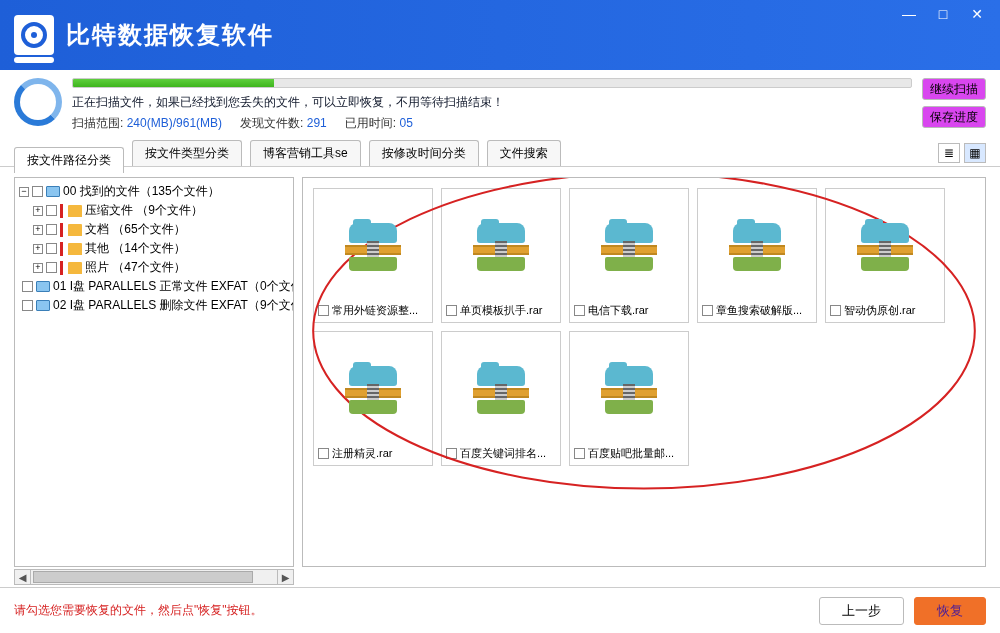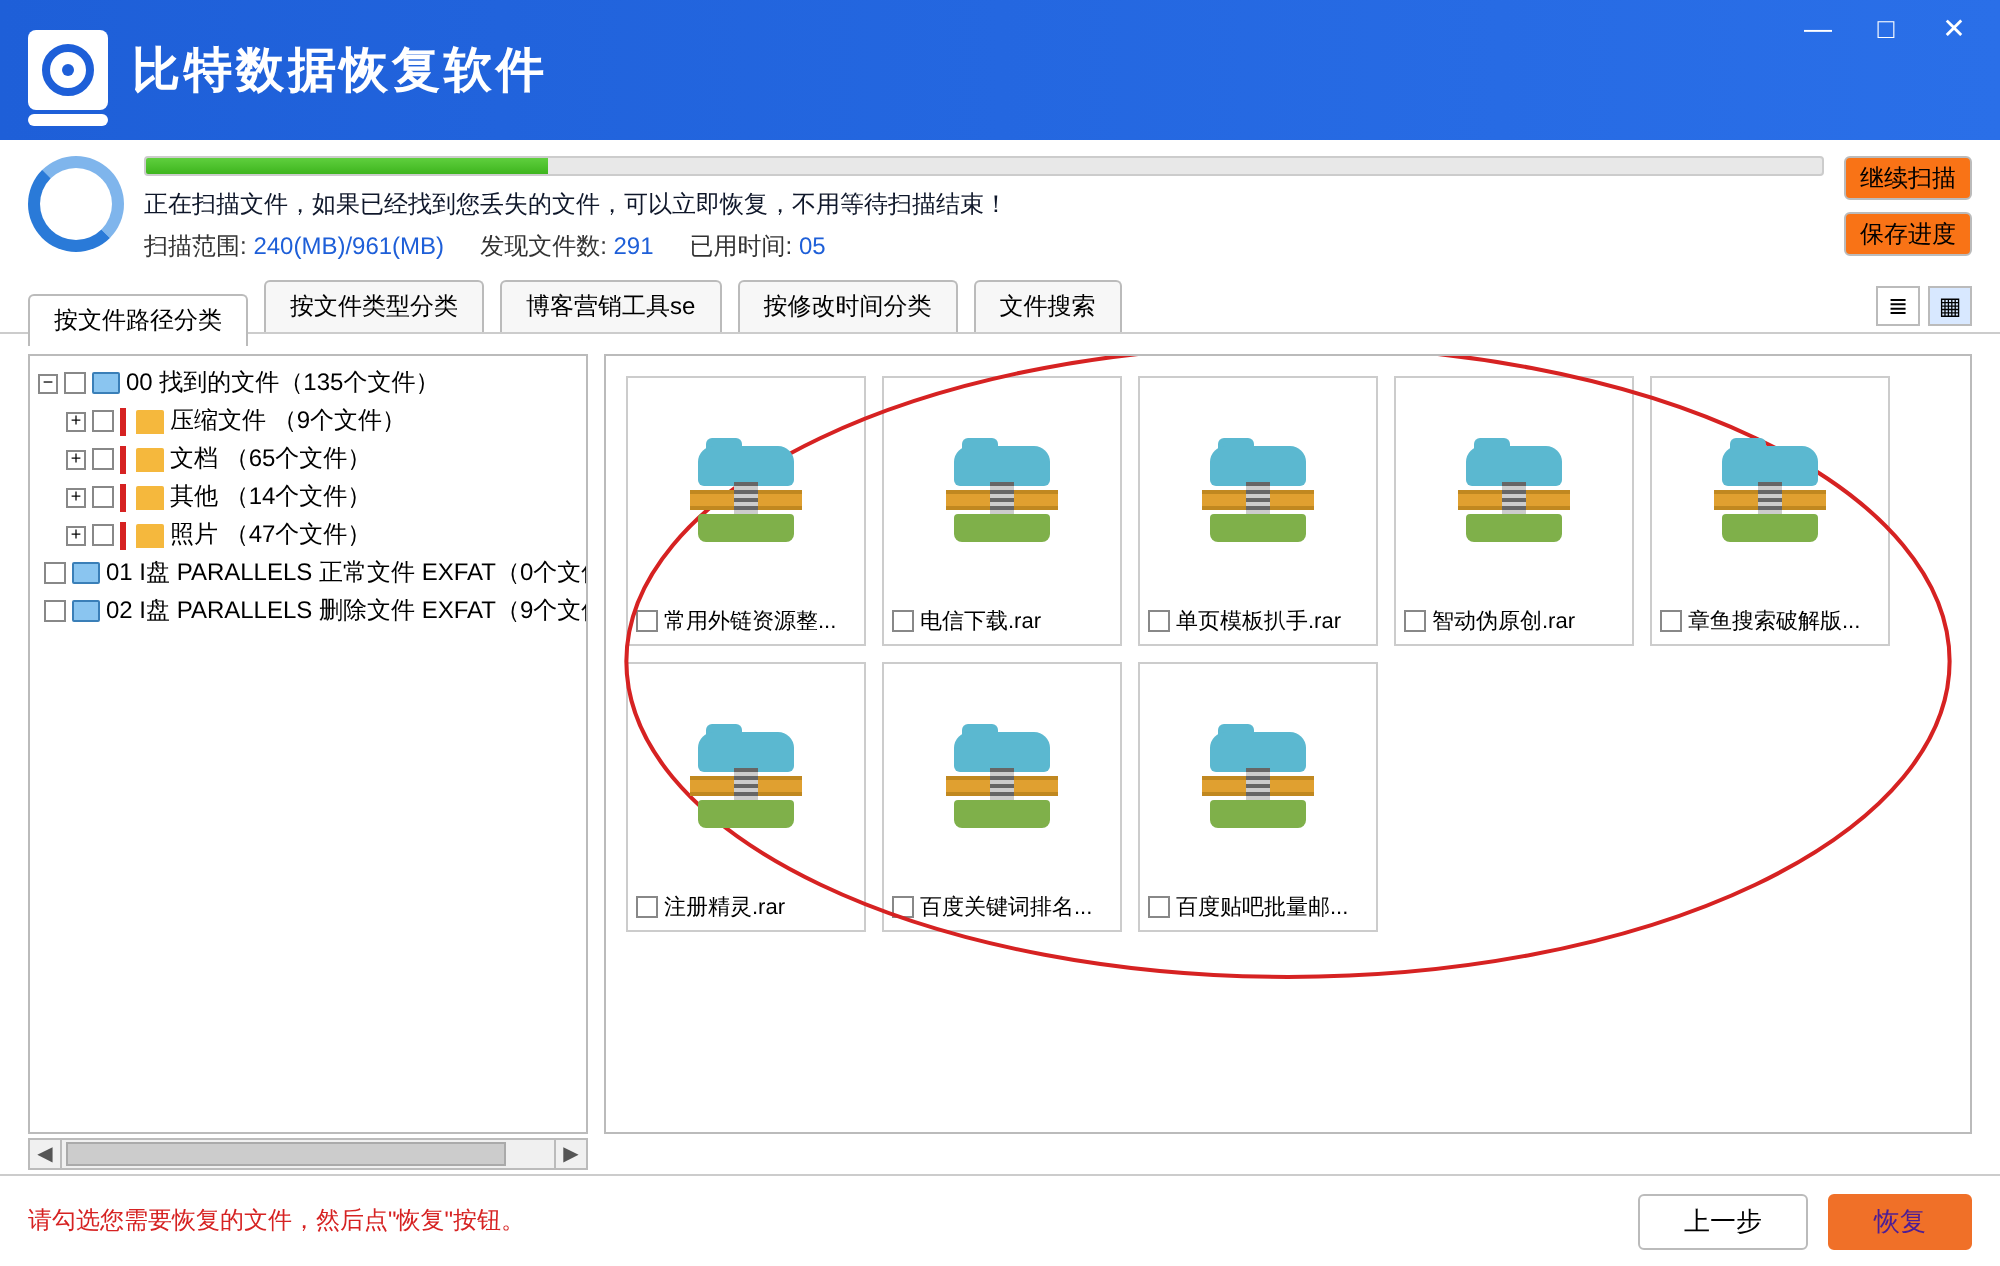--- a/index.html
+++ b/index.html
@@ -48,21 +48,21 @@
     width:48px;height:48px;border:6px solid #2a7ad8;border-top-color:#7fb5ec;border-right-color:#7fb5ec;border-radius:50%;flex-shrink:0;
   }
   .progress-wrap { flex:1; }
   .progress-bar { height:10px; background:#e8e8e8; border:1px solid #ccc; border-radius:2px; position:relative; overflow:hidden;}
   .progress-fill { height:100%; background: linear-gradient(to bottom,#5fcf3e,#3eb51e); width:24%;}
   .hint { color:#0f172a; margin-top:6px;}
   .stats { color:#333; margin-top:4px; display:flex; gap:18px;}
   .stats span.v { color:#1e5fd8;}
   .side-btns { display:flex; flex-direction:column; gap:6px; flex-shrink:0;}
   .side-btns button {
-    width:64px; height:22px; background:#f97316; border:1px solid #bbb; border-radius:3px; font-size:12px; cursor:pointer;
+    width:64px; height:22px; background:#d946ef; border:1px solid #bbb; border-radius:3px; font-size:12px; cursor:pointer;
   }
 
   .tabs-row { display:flex; padding: 6px 14px 0; gap:8px; align-items:center; border-bottom:1px solid #ccc;}
   .tab {
     padding:4px 12px; border:1px solid #bbb; border-bottom:none; background:#f7f7f7; cursor:pointer; border-radius:3px 3px 0 0;
   }
   .tab.active { background:#fff; position:relative; top:7px;}
   .view-toggle { margin-left:auto; display:flex; gap:4px;}
   .vt { width:22px;height:20px;border:1px solid #bbb;display:flex;align-items:center;justify-content:center;cursor:pointer;}
   .vt.active { background:#d8e8ff;}
@@ -233,66 +233,66 @@
             <div class="zip-icon">
               <div class="zip-tab"></div>
               <div class="zip-top"></div>
               <div class="zip-band"></div>
               <div class="zip-zip"></div>
               <div class="zip-bottom"></div>
             </div>
           </div>
         <div class="file-name-row">
             <span class="fchk"></span>
+            <span class="file-name">单页模板扒手.rar</span>
+          </div>
+      </div>
+      <div class="file-item">
+        <div class="file-icon-wrap">
+            <div class="zip-icon">
+              <div class="zip-tab"></div>
+              <div class="zip-top"></div>
+              <div class="zip-band"></div>
+              <div class="zip-zip"></div>
+              <div class="zip-bottom"></div>
+            </div>
+          </div>
+        <div class="file-name-row">
+            <span class="fchk"></span>
             <span class="file-name">电信下载.rar</span>
           </div>
       </div>
       <div class="file-item">
         <div class="file-icon-wrap">
             <div class="zip-icon">
               <div class="zip-tab"></div>
               <div class="zip-top"></div>
               <div class="zip-band"></div>
               <div class="zip-zip"></div>
               <div class="zip-bottom"></div>
             </div>
           </div>
         <div class="file-name-row">
             <span class="fchk"></span>
-            <span class="file-name">单页模板扒手.rar</span>
+            <span class="file-name">章鱼搜索破解版...</span>
           </div>
       </div>
       <div class="file-item">
         <div class="file-icon-wrap">
             <div class="zip-icon">
               <div class="zip-tab"></div>
               <div class="zip-top"></div>
               <div class="zip-band"></div>
               <div class="zip-zip"></div>
               <div class="zip-bottom"></div>
             </div>
           </div>
         <div class="file-name-row">
             <span class="fchk"></span>
             <span class="file-name">智动伪原创.rar</span>
-          </div>
-      </div>
-      <div class="file-item">
-        <div class="file-icon-wrap">
-            <div class="zip-icon">
-              <div class="zip-tab"></div>
-              <div class="zip-top"></div>
-              <div class="zip-band"></div>
-              <div class="zip-zip"></div>
-              <div class="zip-bottom"></div>
-            </div>
-          </div>
-        <div class="file-name-row">
-            <span class="fchk"></span>
-            <span class="file-name">章鱼搜索破解版...</span>
           </div>
       </div>
       <div class="file-item">
         <div class="file-icon-wrap">
             <div class="zip-icon">
               <div class="zip-tab"></div>
               <div class="zip-top"></div>
               <div class="zip-band"></div>
               <div class="zip-zip"></div>
               <div class="zip-bottom"></div>

